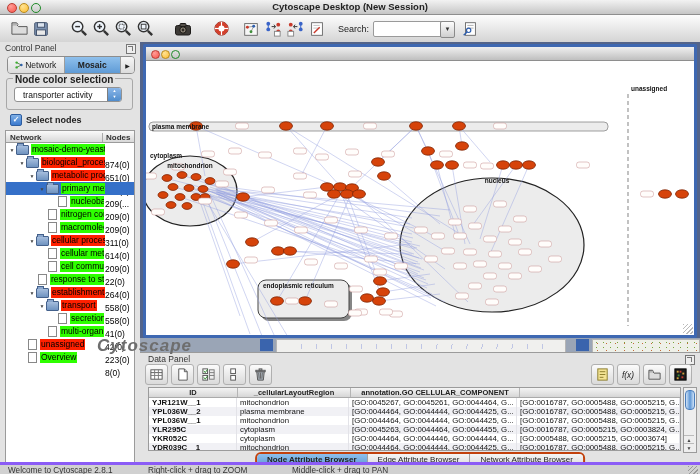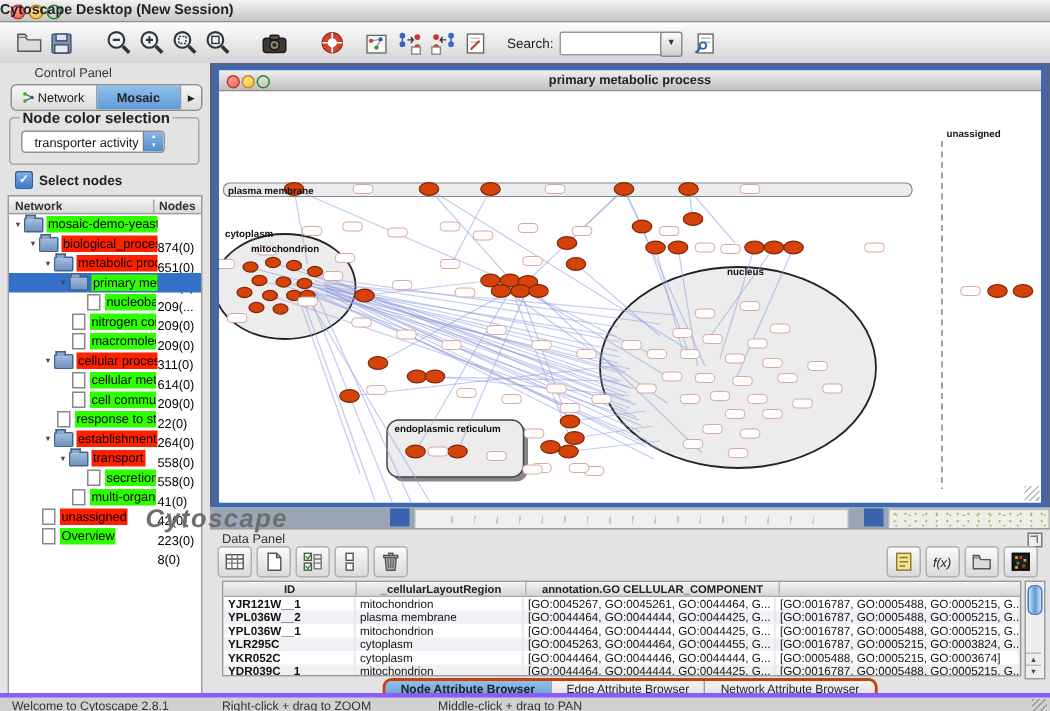--- a/index.html
+++ b/index.html
@@ -1,50 +1,50 @@
 <!DOCTYPE html>
 <html><head>
 <meta charset="utf-8">
 <style>
   html,body{margin:0;padding:0;}
   #app{position:relative;width:700px;height:474px;font-family:"Liberation Sans",sans-serif;
        background:#d6d6d6;overflow:hidden;-webkit-font-smoothing:antialiased;}
   
   .titlebar{position:absolute;left:0;top:0;width:700px;height:14px;
     background:linear-gradient(#f2f2f2,#c6c6c6);border-bottom:1px solid #8e8e8e;}
-  .titlebar .title{position:absolute;left:0;right:0;top:1px;text-align:left;
+  .titlebar .title{position:absolute;left:0;right:0;top:1px;text-align:center;
     font-size:9.5px;font-weight:bold;color:#222;}
   .light{position:absolute;top:3px;width:8px;height:8px;border-radius:50%;}
   .lr{left:7px;background:radial-gradient(circle at 35% 30%,#ff9d97,#f95349);border:.5px solid #b93c34;}
   .ly{left:19px;background:radial-gradient(circle at 35% 30%,#ffe394,#fdbc2e);border:.5px solid #b98b1e;}
   .lg{left:31px;background:radial-gradient(circle at 35% 30%,#9cf09a,#2ec437;);border:.5px solid #1f8a28;}
   
   .toolbar{position:absolute;left:0;top:15px;width:700px;height:27px;
     background:linear-gradient(#fdfdfd,#d4d4d4);border-bottom:1px solid #979797;
     display:flex;align-items:center;}
   .tbtn{width:22px;height:22px;display:flex;align-items:center;justify-content:center;flex:0 0 auto;}
   .sep{width:8px;flex:0 0 auto;}
   .searchlbl{font-size:9px;color:#222;margin:0 4px 0 10px;}
   .combo{width:68px;height:14px;background:#fff;border:1px solid #9a9a9a;border-radius:2px;position:relative;}
   .combo .dd{position:absolute;right:-13px;top:-1px;width:13px;height:15px;border:1px solid #8a8a8a;border-radius:2px;
     background:linear-gradient(#fdfdfd,#cfcfcf);font-size:6px;color:#333;text-align:center;line-height:14px;}
   
   .cpanel{position:absolute;left:0;top:42px;width:140px;height:420px;background:#e3e3e3;border-right:1px solid #9b9b9b;}
-  .phead{position:absolute;left:18px;top:0;width:100%;height:12px;font-size:8.5px;color:#333;text-align:center;}
+  .phead{position:absolute;left:0;top:0;width:100%;height:12px;font-size:8.5px;color:#333;text-align:center;}
   .phead .pt{position:absolute;left:5px;top:1px;}
   .floatico{position:absolute;right:4px;top:2px;width:8px;height:8px;border:1px solid #777;background:#eee;}
   .floatico:before{content:"";position:absolute;left:1px;top:1px;width:4px;height:4px;border-top:1px solid #777;border-right:1px solid #777;}
   .ctabs{position:absolute;left:7px;top:14px;width:126px;height:16px;display:flex;border:1px solid #8d8d8d;border-radius:4px;overflow:hidden;background:#e8e8e8;}
   .ctab{flex:1;font-size:8.5px;color:#222;display:flex;align-items:center;justify-content:center;gap:2px;border-right:1px solid #9d9d9d;background:linear-gradient(#f6f6f6,#dcdcdc);}
   .ctab.on{background:linear-gradient(#8fc0ec,#5f9bd6);font-weight:bold;}
   .ctab.arrow{flex:0 0 13px;font-size:6px;border-right:none;}
   .netglyph{width:8px;height:8px;display:inline-block;}
   .fieldset{position:absolute;left:6px;top:36px;width:125px;height:30px;border:1px solid #a8a8a8;border-radius:3px;}
   .legend{position:absolute;left:6px;top:-5px;background:#e3e3e3;padding:0 2px;font-size:10px;font-weight:bold;color:#222;}
-  .combo2{position:absolute;left:7px;top:8px;width:96px;height:15px;background:#fff;border:1px solid #929292;border-radius:3px;
+  .combo2{position:absolute;left:7px;top:8px;width:108px;height:15px;background:#fff;border:1px solid #929292;border-radius:3px;
     font-size:8.5px;color:#111;line-height:15px;padding-left:8px;box-sizing:border-box;}
   .combo2 .step{position:absolute;right:0;top:0;width:13px;height:13px;background:linear-gradient(#8ab6e8,#4f8ccc);
     border-left:1px solid #7d7d7d;border-radius:0 2px 2px 0;color:#fff;font-size:4px;line-height:6px;text-align:center;}
   .chkrow{position:absolute;left:10px;top:72px;height:12px;display:flex;align-items:center;gap:4px;font-size:9px;font-weight:bold;color:#222;}
   .chkbox{width:10px;height:10px;border-radius:2px;background:linear-gradient(#7fb0e6,#3a79ce);border:1px solid #2d5da0;
     color:#fff;font-size:8px;line-height:10px;text-align:center;}
   .treehead{position:absolute;left:5px;top:88px;width:130px;height:13px;background:linear-gradient(#fafafa,#d8d8d8);
     border:1px solid #9b9b9b;box-sizing:border-box;font-size:8px;font-weight:bold;color:#333;}
   .treehead .h0{position:absolute;left:4px;top:2px;}
   .treehead .h1{position:absolute;left:100px;top:2px;border-left:1px solid #aaa;padding-left:3px;margin-left:-4px;}
@@ -388,21 +388,20 @@
         </div>
       </div>
   </div>
 
   <div class="desktop">
     <div class="netwin">
       <div class="wtitle">
         <span class="wl lr" style="left:5px"></span>
         <span class="wl ly" style="left:15px"></span>
         <span class="wl lg" style="left:25px"></span>
-        <span class="wt">primary metabolic process</span>
       </div>
       <div class="canvas">
         <svg id="net-svg" width="548" height="274" viewBox="146 57 548 274">
             <rect x="149" y="118" width="459" height="9" rx="4" fill="#ececec" stroke="#888" stroke-width="0.8"></rect>
             <ellipse cx="190" cy="187" rx="47" ry="35" fill="#ececec" stroke="#222" stroke-width="1.2"></ellipse>
             <ellipse cx="492" cy="241" rx="92" ry="67" fill="#ececec" stroke="#222" stroke-width="1.2"></ellipse>
             <rect x="261" y="279" width="91" height="38" rx="8" fill="#222" opacity="0.55"></rect>
             <rect x="258" y="276" width="91" height="38" rx="8" fill="#ececec" stroke="#444" stroke-width="1"></rect>
             <line x1="628" y1="90" x2="628" y2="322" stroke="#999" stroke-width="1.2" stroke-dasharray="4 3"></line>
             <line x1="200" y1="183" x2="412" y2="230" stroke="#94a0e0" stroke-width="0.8" opacity="0.55"></line>

